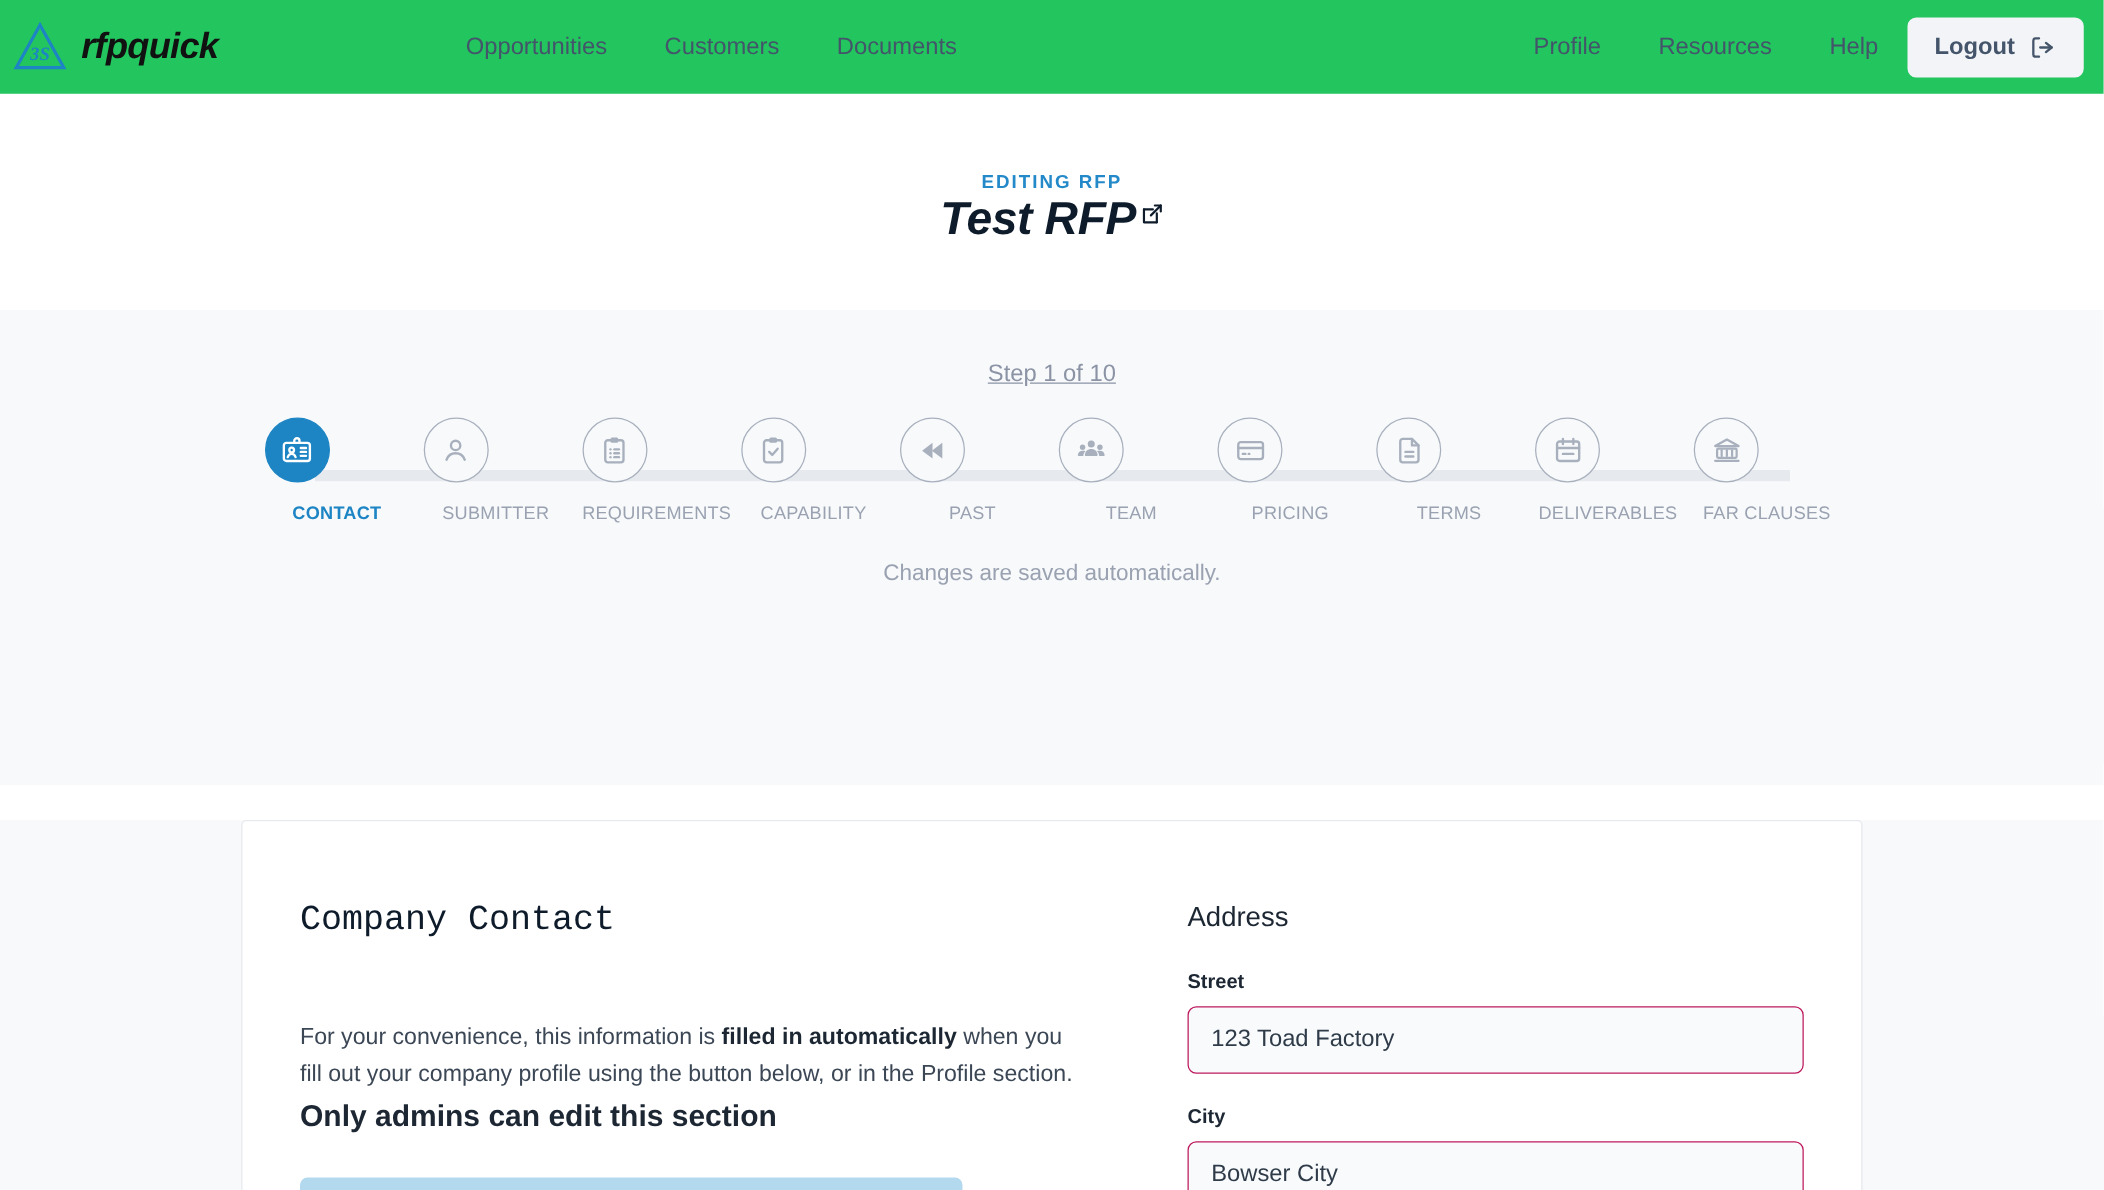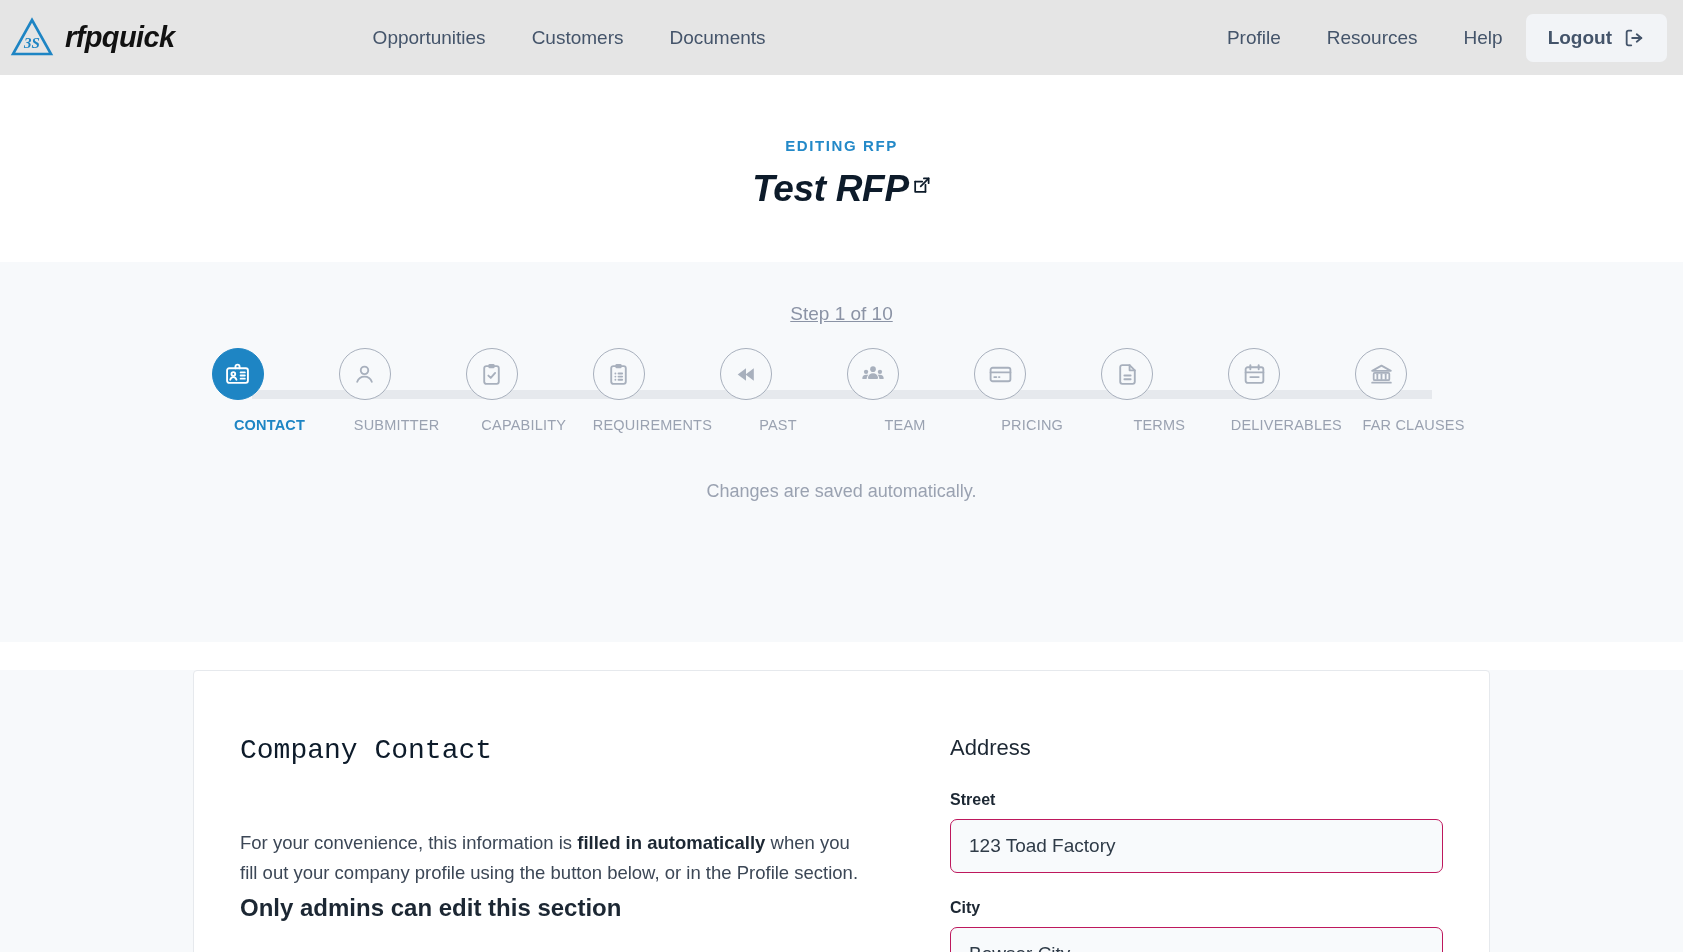--- a/index.html
+++ b/index.html
@@ -8,21 +8,21 @@
     height: 952px;
     overflow: hidden;
     font-family: "Liberation Sans", sans-serif;
     background: #ffffff;
     color: #2f3b48;
   }
 
   
   .topnav {
     height: 75px;
-    background: #e5e5e5;
+    background: #22c55e;
     display: flex;
     align-items: center;
     padding: 0 16px 0 10px;
     position: relative;
   }
   .brand {
     display: flex;
     align-items: center;
     gap: 11px;
     margin-right: 175px;
@@ -66,21 +66,21 @@
     background: #ffffff;
     text-align: center;
     padding: 62px 0 52px 0;
   }
   .editing-label {
     font-size: 15px;
     font-weight: bold;
     letter-spacing: 1.6px;
     color: #2389c8;
     text-transform: uppercase;
-    margin-bottom: 14px;
+    margin-bottom: 0;
   }
   .rfp-title-row {
     display: inline-flex;
     align-items: flex-start;
     gap: 3px;
     cursor: pointer;
     justify-content: center;
   }
   .rfp-title {
     font-size: 37px;
@@ -158,21 +158,21 @@
     text-align: center;
   }
   .step.active .step-label {
     color: #1e85c4;
     font-weight: bold;
   }
   .autosave-note {
     text-align: center;
     font-size: 18px;
     color: #9aa2b1;
-    margin-top: 48px;
+    margin-top: 29px;
   }
 
   
   .card-wrap {
     background: #f7f9fb;
     padding: 0 0 0 0;
   }
   .card {
     max-width: 1297px;
     margin: 28px auto 0 auto;
@@ -330,40 +330,40 @@
         </svg>
       </div>
       <div class="step-label">SUBMITTER</div>
     </div>
 
     <div class="step">
       <div class="step-circle">
         <svg width="25" height="25" viewBox="0 0 24 24" fill="none" stroke="currentColor" stroke-width="1.8" stroke-linecap="round" stroke-linejoin="round">
           <rect x="5" y="4" width="14" height="17" rx="2"></rect>
           <rect x="9" y="2" width="6" height="4" rx="1.2" fill="currentColor" stroke="none"></rect>
-          <polyline points="9 13 11.3 15.3 15.5 10.5"></polyline>
-        </svg>
-      </div>
-      <div class="step-label">CAPABILITY</div>
-    </div>
-
-    <div class="step">
-      <div class="step-circle">
-        <svg width="25" height="25" viewBox="0 0 24 24" fill="none" stroke="currentColor" stroke-width="1.8" stroke-linecap="round" stroke-linejoin="round">
-          <rect x="5" y="4" width="14" height="17" rx="2"></rect>
-          <rect x="9" y="2" width="6" height="4" rx="1.2" fill="currentColor" stroke="none"></rect>
           <line x1="9" y1="11" x2="9.01" y2="11"></line>
           <line x1="12" y1="11" x2="15.5" y2="11"></line>
           <line x1="9" y1="14" x2="9.01" y2="14"></line>
           <line x1="12" y1="14" x2="15.5" y2="14"></line>
           <line x1="9" y1="17" x2="9.01" y2="17"></line>
           <line x1="12" y1="17" x2="15.5" y2="17"></line>
         </svg>
       </div>
       <div class="step-label">REQUIREMENTS</div>
+    </div>
+
+    <div class="step">
+      <div class="step-circle">
+        <svg width="25" height="25" viewBox="0 0 24 24" fill="none" stroke="currentColor" stroke-width="1.8" stroke-linecap="round" stroke-linejoin="round">
+          <rect x="5" y="4" width="14" height="17" rx="2"></rect>
+          <rect x="9" y="2" width="6" height="4" rx="1.2" fill="currentColor" stroke="none"></rect>
+          <polyline points="9 13 11.3 15.3 15.5 10.5"></polyline>
+        </svg>
+      </div>
+      <div class="step-label">CAPABILITY</div>
     </div>
 
     <div class="step">
       <div class="step-circle">
         <svg width="25" height="25" viewBox="0 0 24 24" fill="currentColor">
           <polygon points="12.5,6 12.5,18 4.5,12"></polygon>
           <polygon points="20,6 20,18 12,12"></polygon>
         </svg>
       </div>
       <div class="step-label">PAST</div>

